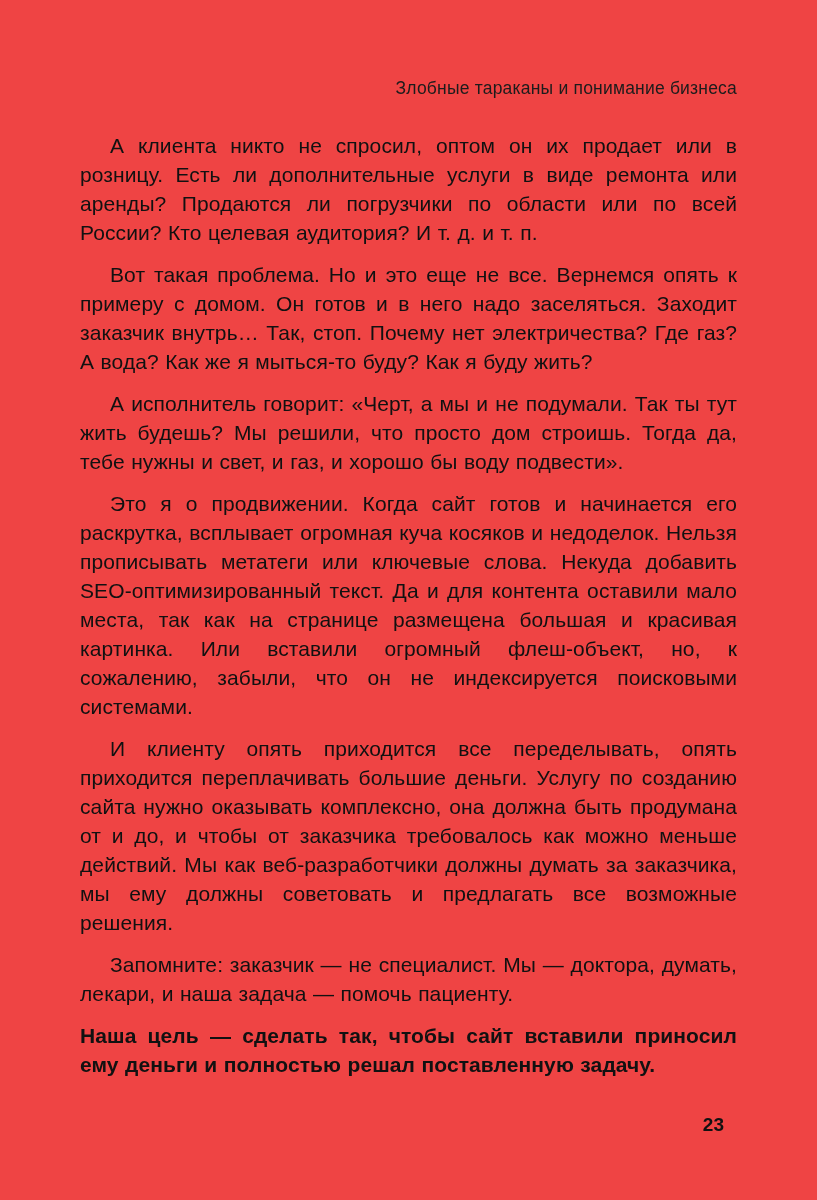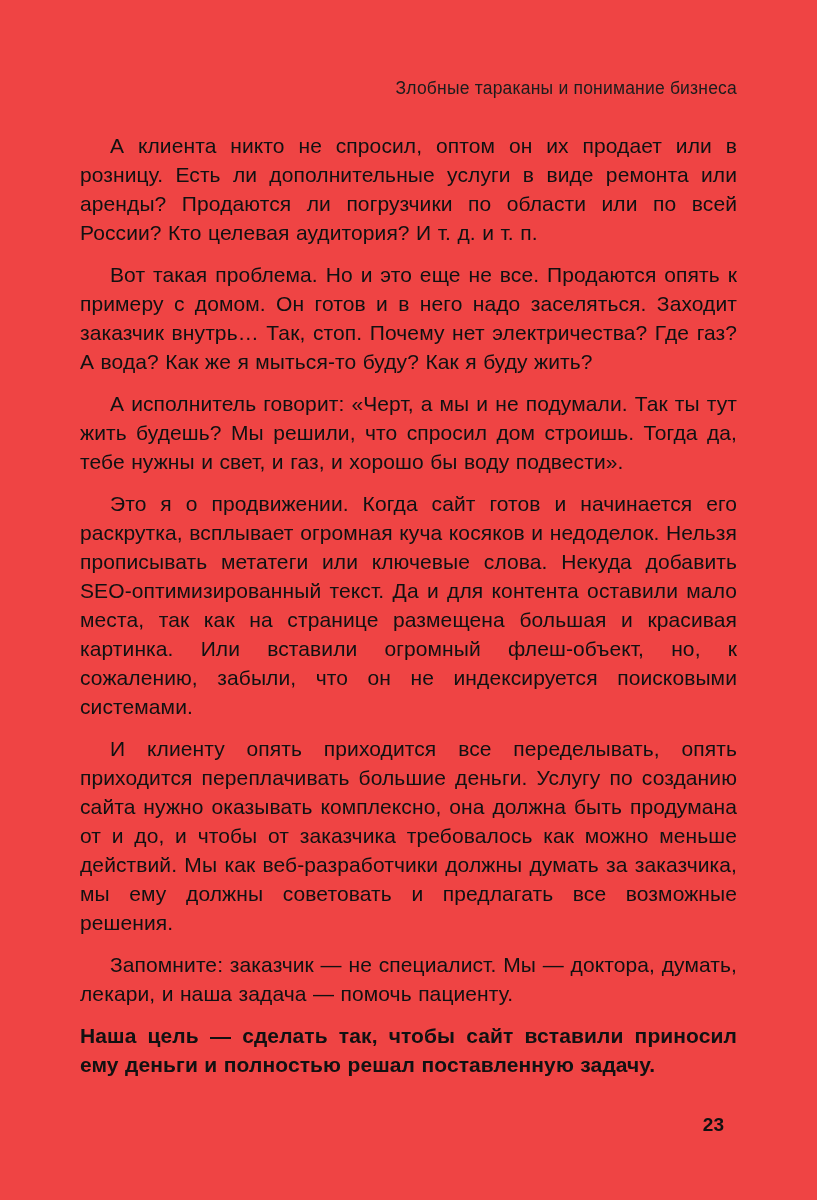--- a/index.html
+++ b/index.html
@@ -57,22 +57,22 @@
 </style>
 </head>
 <body>
 
 <div class="page">
 
   <div class="running-header">Злобные тараканы и понимание бизнеса</div>
 
   <div class="body-text">
     <p>А клиента никто не спросил, оптом он их продает или в розницу. Есть ли дополнительные услуги в виде ремонта или аренды? Продаются ли погрузчики по области или по всей России? Кто целевая аудитория? И т. д. и т. п.</p>
-    <p>Вот такая проблема. Но и это еще не все. Продаются опять к примеру с домом. Он готов и в него надо заселяться. Заходит заказчик внутрь… Так, стоп. Почему нет электричества? Где газ? А вода? Как же я мыться-то буду? Как я буду жить?</p>
-    <p>А исполнитель говорит: «Черт, а мы и не подумали. Так ты тут жить будешь? Мы решили, что спросил дом строишь. Тогда да, тебе нужны и свет, и газ, и хорошо бы воду подвести».</p>
+    <p>Вот такая проблема. Но и это еще не все. Вернемся опять к примеру с домом. Он готов и в него надо заселяться. Заходит заказчик внутрь… Так, стоп. Почему нет электричества? Где газ? А вода? Как же я мыться-то буду? Как я буду жить?</p>
+    <p>А исполнитель говорит: «Черт, а мы и не подумали. Так ты тут жить будешь? Мы решили, что просто дом строишь. Тогда да, тебе нужны и свет, и газ, и хорошо бы воду подвести».</p>
     <p>Это я о продвижении. Когда сайт готов и начинается его раскрутка, всплывает огромная куча косяков и недоделок. Нельзя прописывать метатеги или ключевые слова. Некуда добавить SEO-оптимизированный текст. Да и для контента оставили мало места, так как на странице размещена большая и красивая картинка. Или вставили огромный флеш-объект, но, к сожалению, забыли, что он не индексируется поисковыми системами.</p>
     <p>И клиенту опять приходится все переделывать, опять приходится переплачивать большие деньги. Услугу по созданию сайта нужно оказывать комплексно, она должна быть продумана от и до, и чтобы от заказчика требовалось как можно меньше действий. Мы как веб-разработчики должны думать за заказчика, мы ему должны советовать и предлагать все возможные решения.</p>
     <p>Запомните: заказчик — не специалист. Мы — доктора, думать, лекари, и наша задача — помочь пациенту.</p>
     <p class="bold-para">Наша цель — сделать так, чтобы сайт вставили приносил ему деньги и полностью решал поставленную задачу.</p>
   </div>
 
   <div class="page-number">23</div>
 
 </div>
 

